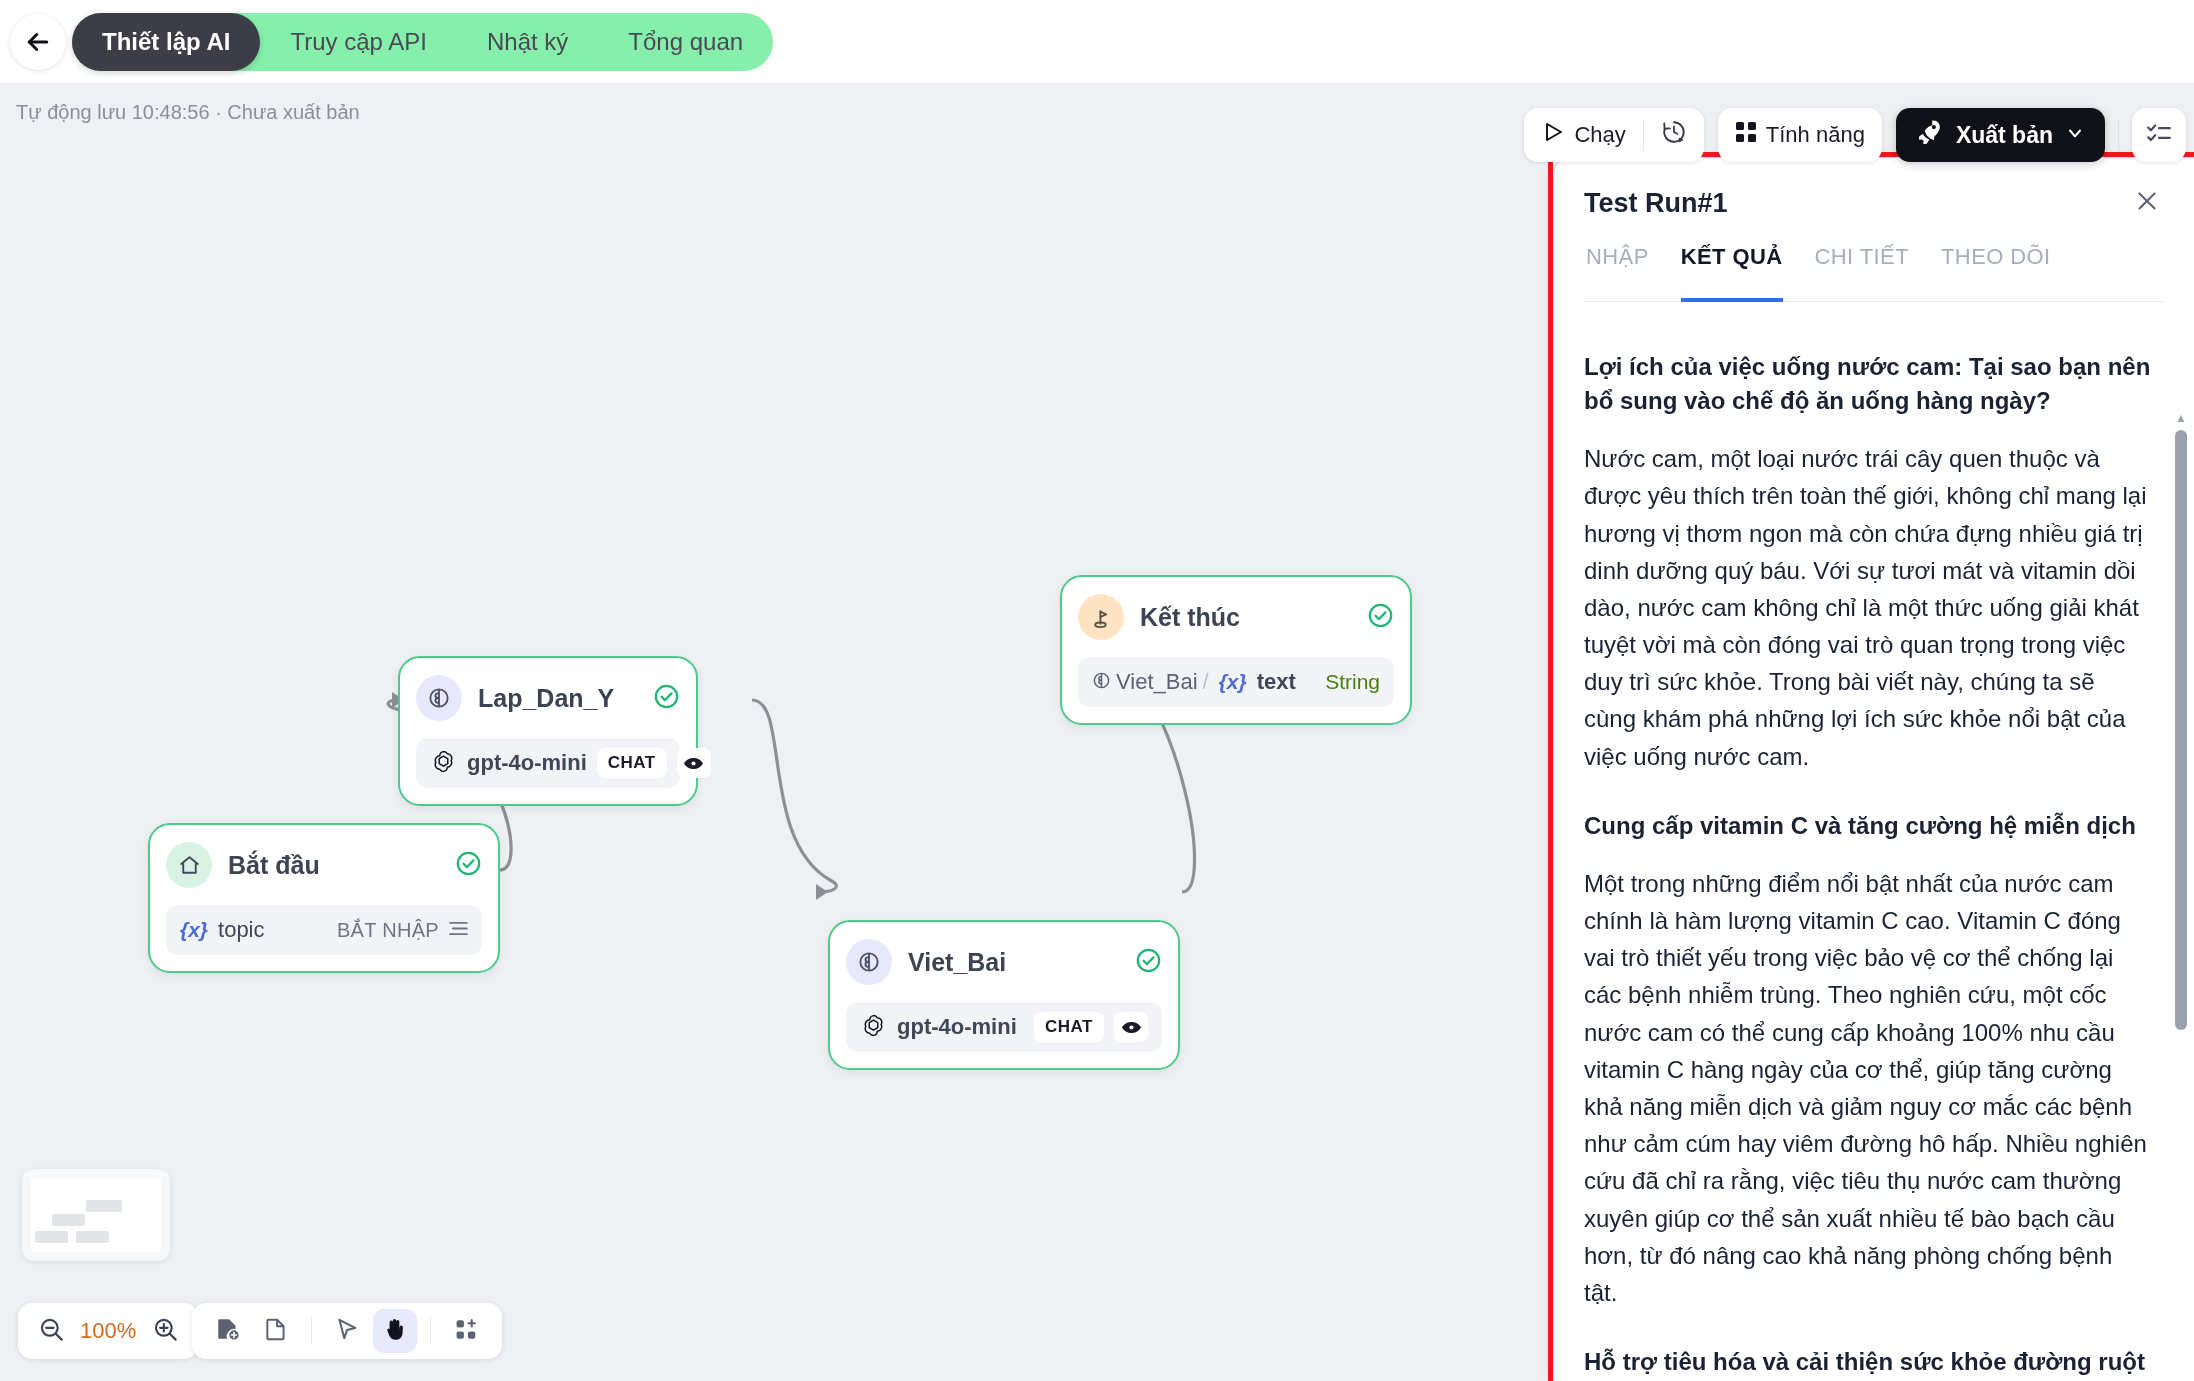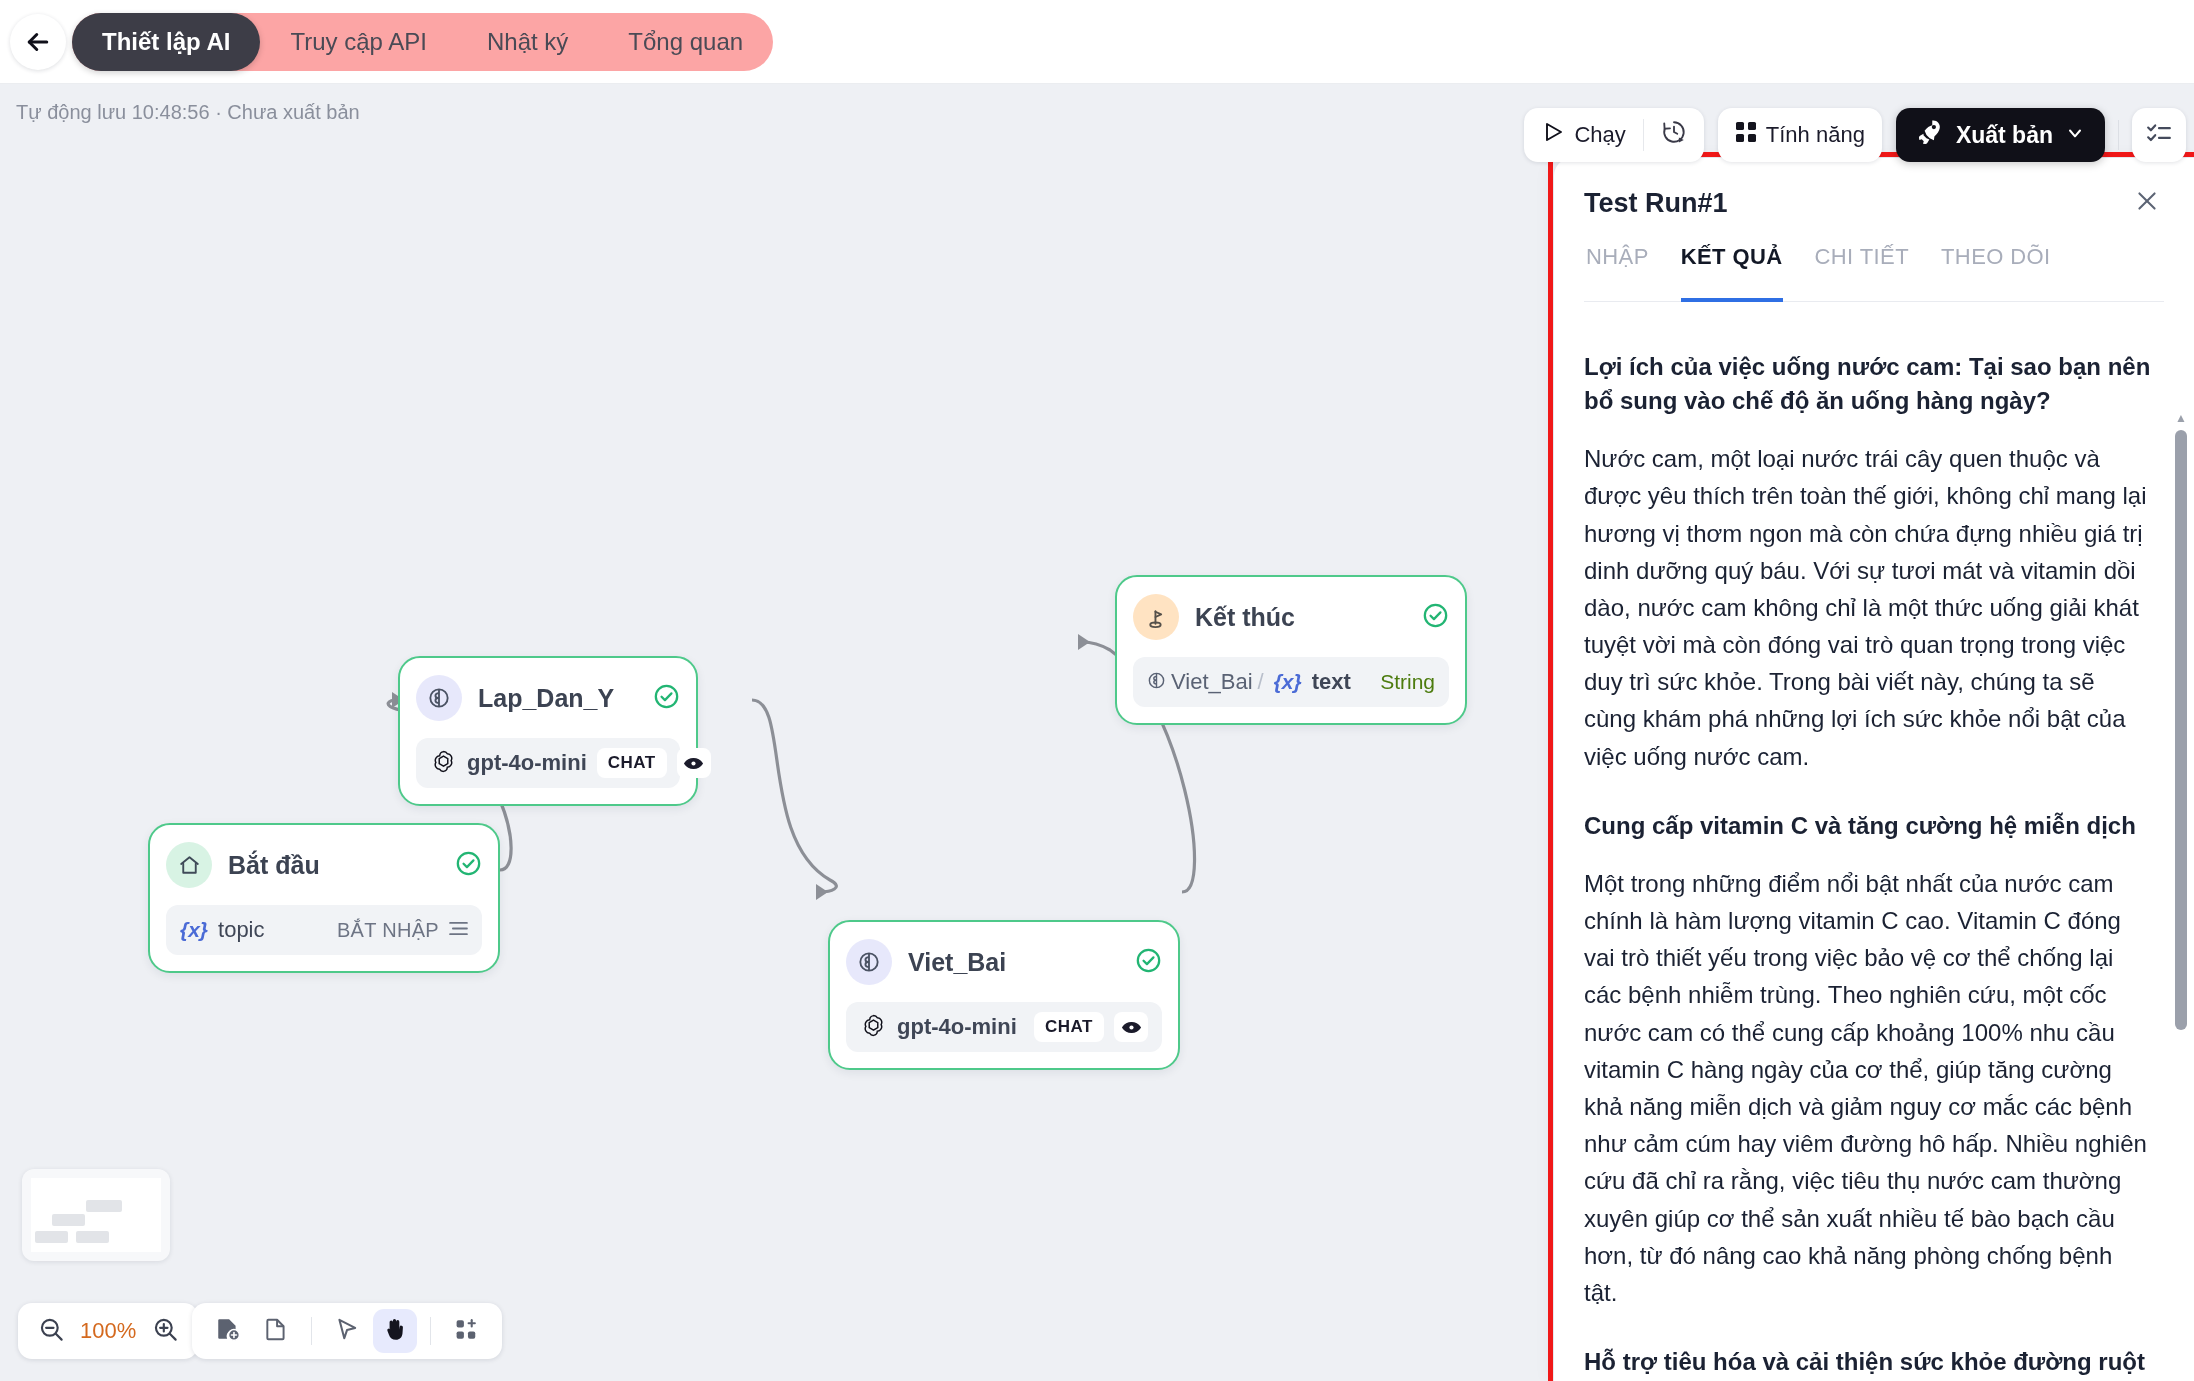--- a/index.html
+++ b/index.html
@@ -23,21 +23,21 @@
     width: 56px; height: 56px; border-radius: 50%;
     background: #fff; box-shadow: 0 1px 4px rgba(20,25,50,.14);
     display: flex; align-items: center; justify-content: center;
     cursor: pointer; flex: none;
   }
   .back-btn svg { display: block; }
 
   .tabgroup {
     margin-left: 6px;
     height: 58px;
-    background: #fca5a5;
+    background: #86efac;
     border-radius: 29px;
     display: flex; align-items: flex-end;
     padding: 0;
   }
   .tab {
     height: 58px; padding: 0 30px;
     display: flex; align-items: center; justify-content: center;
     font-size: 24px; color: #4a4a55; cursor: pointer;
     border-radius: 29px; white-space: nowrap;
   }
@@ -437,21 +437,21 @@
           <span class="eye">
             <svg width="19" height="13" viewBox="0 0 22 14" fill="none" stroke="#1b1b2b" stroke-width="1.8">
                 <path d="M1 7s3.6-5.5 10-5.5S21 7 21 7s-3.6 5.5-10 5.5S1 7 1 7z" fill="#1b1b2b"></path>
                 <circle cx="11" cy="7" r="2.4" fill="#ffffff" stroke="none"></circle>
               </svg>
           </span>
         </span>
       </div>
     </div>
 
-    <div class="node" style="left:1115px; top:435px; width:352px;">
+    <div class="node" style="left:1060px; top:435px; width:352px;">
       <div class="node-head">
         <div class="node-ic ic-end">
           <svg width="25" height="25" viewBox="0 0 24 24" fill="none" stroke="#55504a" stroke-width="1.8" stroke-linecap="round" stroke-linejoin="round">
               <path d="M11 18V6"></path>
               <path d="M11 6.5 16.5 9 11 11.5"></path>
               <ellipse cx="11" cy="19" rx="5" ry="2.2"></ellipse>
             </svg>
         </div>
         <div class="node-title">Kết thúc</div>
         <div class="node-check">

